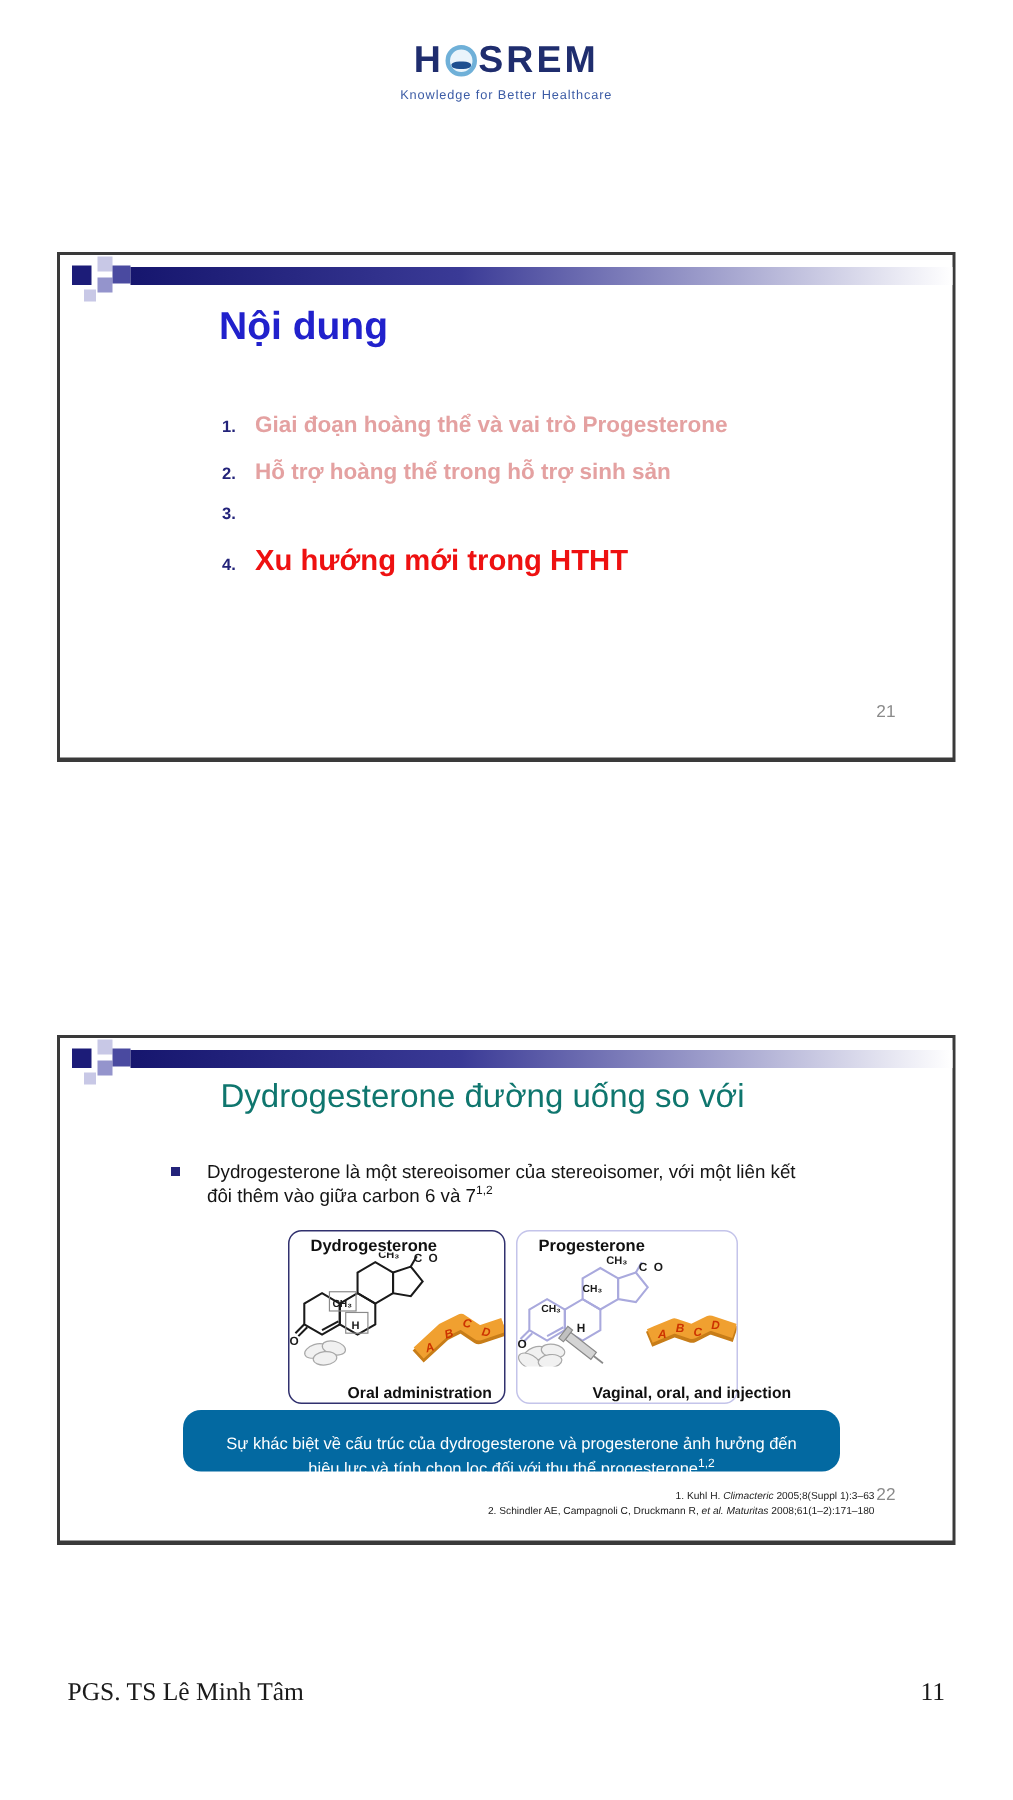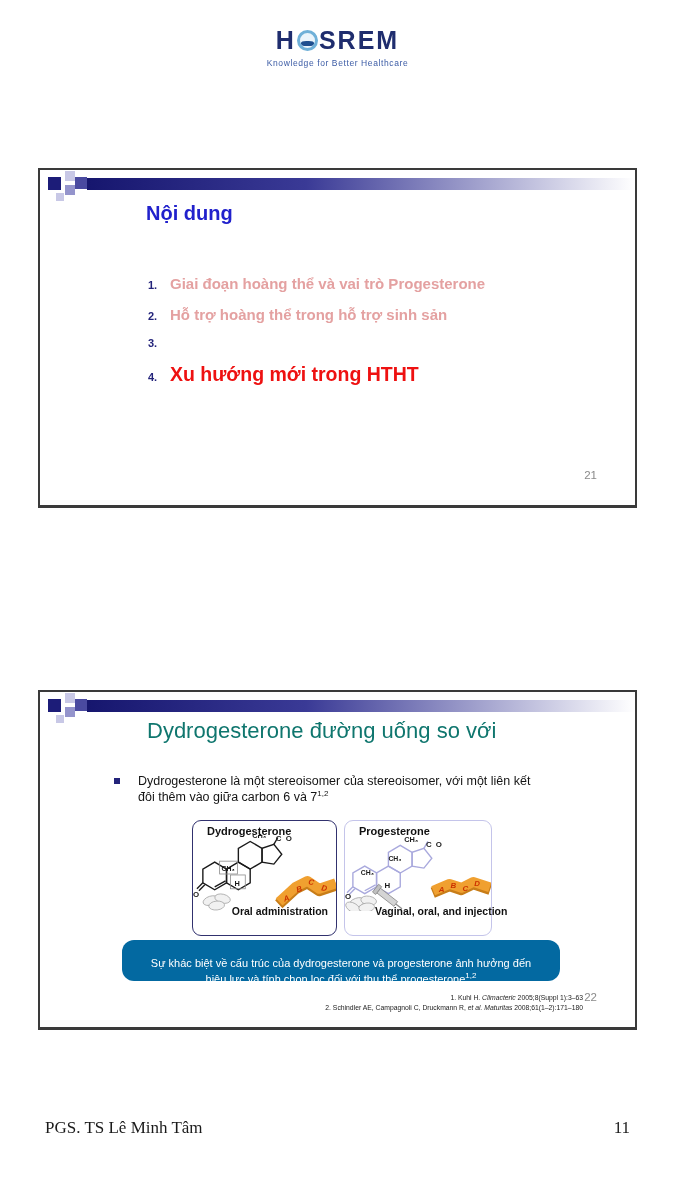--- a/index.html
+++ b/index.html
@@ -40,42 +40,42 @@
   .deco .sq-light1 { left:25px; top:1px;  width:10px; height:10px; background:#c8c8e6; }
   .deco .sq-mid    { left:25px; top:15px; width:10px; height:10px; background:#9494cc; }
   .deco .sq-dark2  { left:35px; top:7px;  width:12px; height:12px; background:#4a4aa0; }
   .deco .sq-light2 { left:16px; top:23px; width:8px;  height:8px;  background:#c8c8e6; }
   .deco .bar {
     left:47px; top:8px; right:0; height:12px;
     background:linear-gradient(to right, #16166e 0%, #3a3a96 40%, #ffffff 100%);
   }
 
   
-  .s1-title { position:absolute; left:106px; top:32px; font-size:20px; font-weight:bold; color:#2121cc;text-align:right; }
+  .s1-title { position:absolute; left:106px; top:32px; font-size:26px; font-weight:bold; color:#2121cc;text-align:right; }
   .toc { position:absolute; left:108px; top:105px; width:460px; }
   .toc-row { display:flex; align-items:baseline; margin-bottom:14px; }
   .toc-num { width:22px; font-size:11px; font-weight:bold; color:#23237a; }
   .toc-label { font-size:15px; font-weight:bold; color:#e4a1a1; }
   .toc-row.active .toc-label { font-size:19.5px; color:#ee1111; }
   .toc-row.active { margin-top:2px; }
   .slide-pagenum { position:absolute; right:38px; bottom:24px; font-size:11.5px; color:#8a8a8a; }
 
   
   .s2-title { position:absolute; left:107px; top:26px; font-size:22px; font-weight:normal; color:#0f766e; line-height:1.22; }
   .s2-bullet { position:absolute; left:72px; top:82px; width:480px; font-size:12.5px; color:#141414; line-height:1.22; }
   .s2-bullet .sq { position:absolute; left:2px; top:4px; width:6px; height:6px; background:#23237a; }
   .s2-bullet .txt { display:block; margin-left:26px; }
   .s2-bullet sup, .banner sup, .struct-caption sup { font-size:8px; }
 
   .struct-box { position:absolute; top:128px; height:116px; background:#fff; border-radius:9px; }
   .struct-box.left  { left:152px; width:145px; border:1.6px solid #31316e; }
   .struct-box.right { left:304px; width:148px; border:1.6px solid #c4c4ea; }
   .struct-title { position:absolute; top:4px; left:14px; font-size:11px; font-weight:bold; color:#111; }
   .struct-svg { position:absolute; left:0; top:14px; width:100%; height:76px; }
-  .struct-caption { position:absolute; bottom:18px; font-size:10.5px; font-weight:bold; color:#111; white-space:nowrap; }
+  .struct-caption { position:absolute; bottom:0; font-size:10.5px; font-weight:bold; color:#111; white-space:nowrap;margin-left:20px; }
   .struct-box.left  .struct-caption { right:8px; }
   .struct-box.right .struct-caption { left:30px; }
 
   .banner {
     position:absolute; left:82px; top:248px; width:438px; height:41px;
     background:#0369a1; border-radius:12px; color:#ffffff;
     font-size:11px; line-height:1.35; text-align:center; padding-top:16px;
   }
 
   .refs { position:absolute; right:52px; bottom:14px; text-align:right; font-size:6.8px; color:#222; line-height:1.5; }

